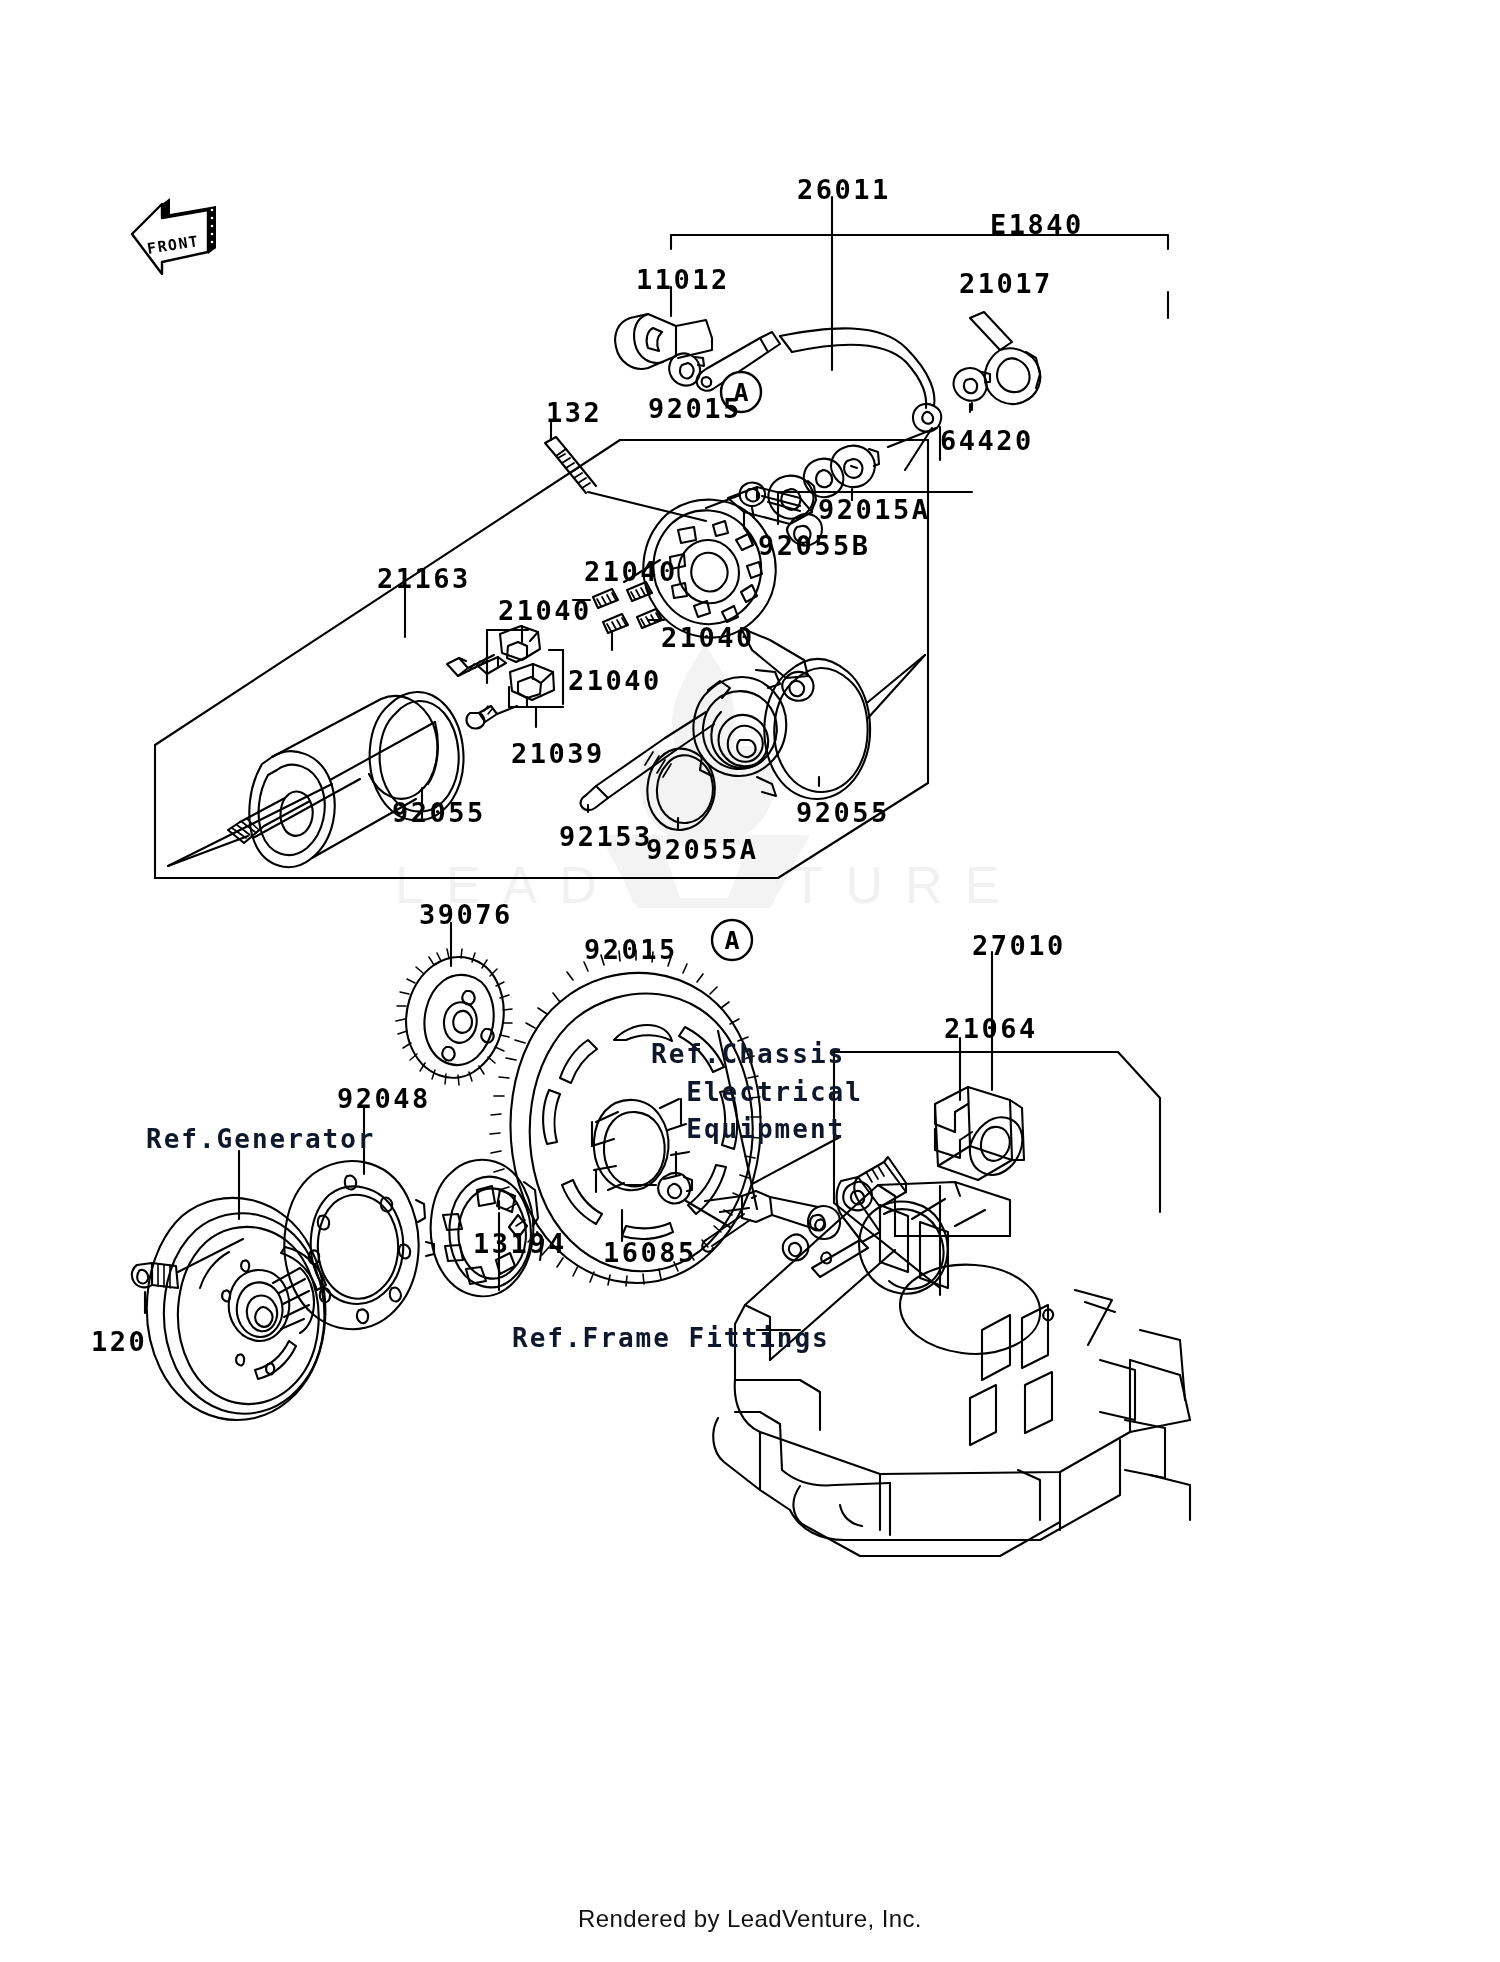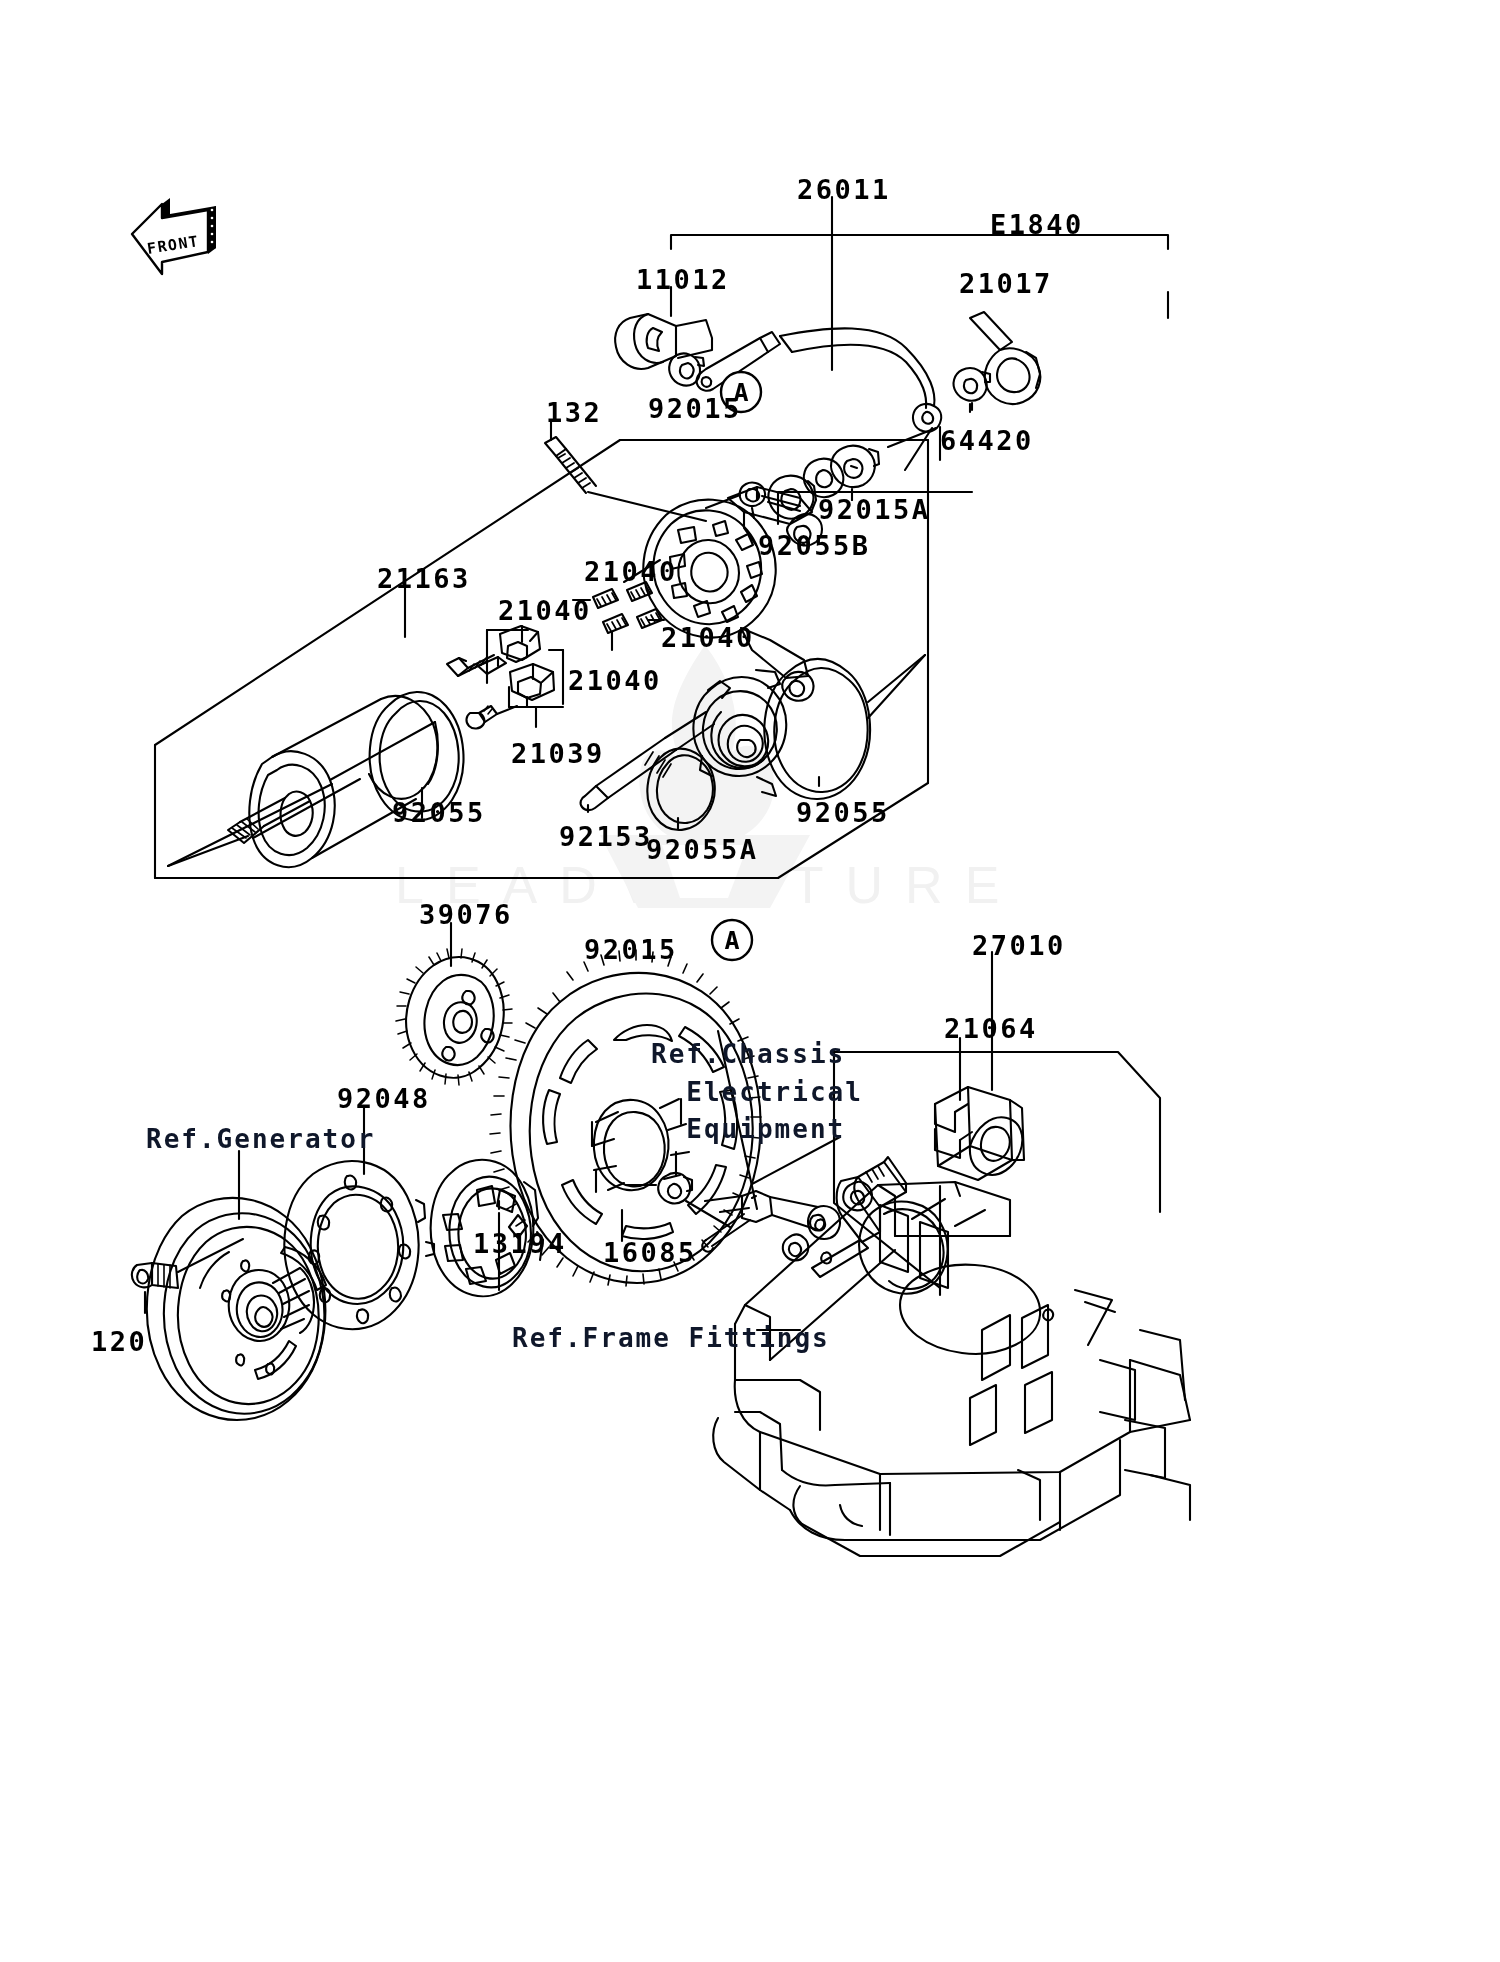--- a/index.html
+++ b/index.html
@@ -779,14 +779,15 @@
       <div class="lbl" style="left: 91px; top: 1324px;">120</div>
     </div>
   <div id="ref-layer">
       <div class="ref" style="left: 651px; top: 1036px;">Ref.Chassis
   Electrical
   Equipment</div>
       <div class="ref" style="left: 146px; top: 1121px;">Ref.Generator</div>
       <div class="ref" style="left: 512px; top: 1320px;">Ref.Frame Fittings</div>
     </div>
 
+  <div class="footer">Rendered by LeadVenture, Inc.</div>
 
 </div>
 
 </body></html>

